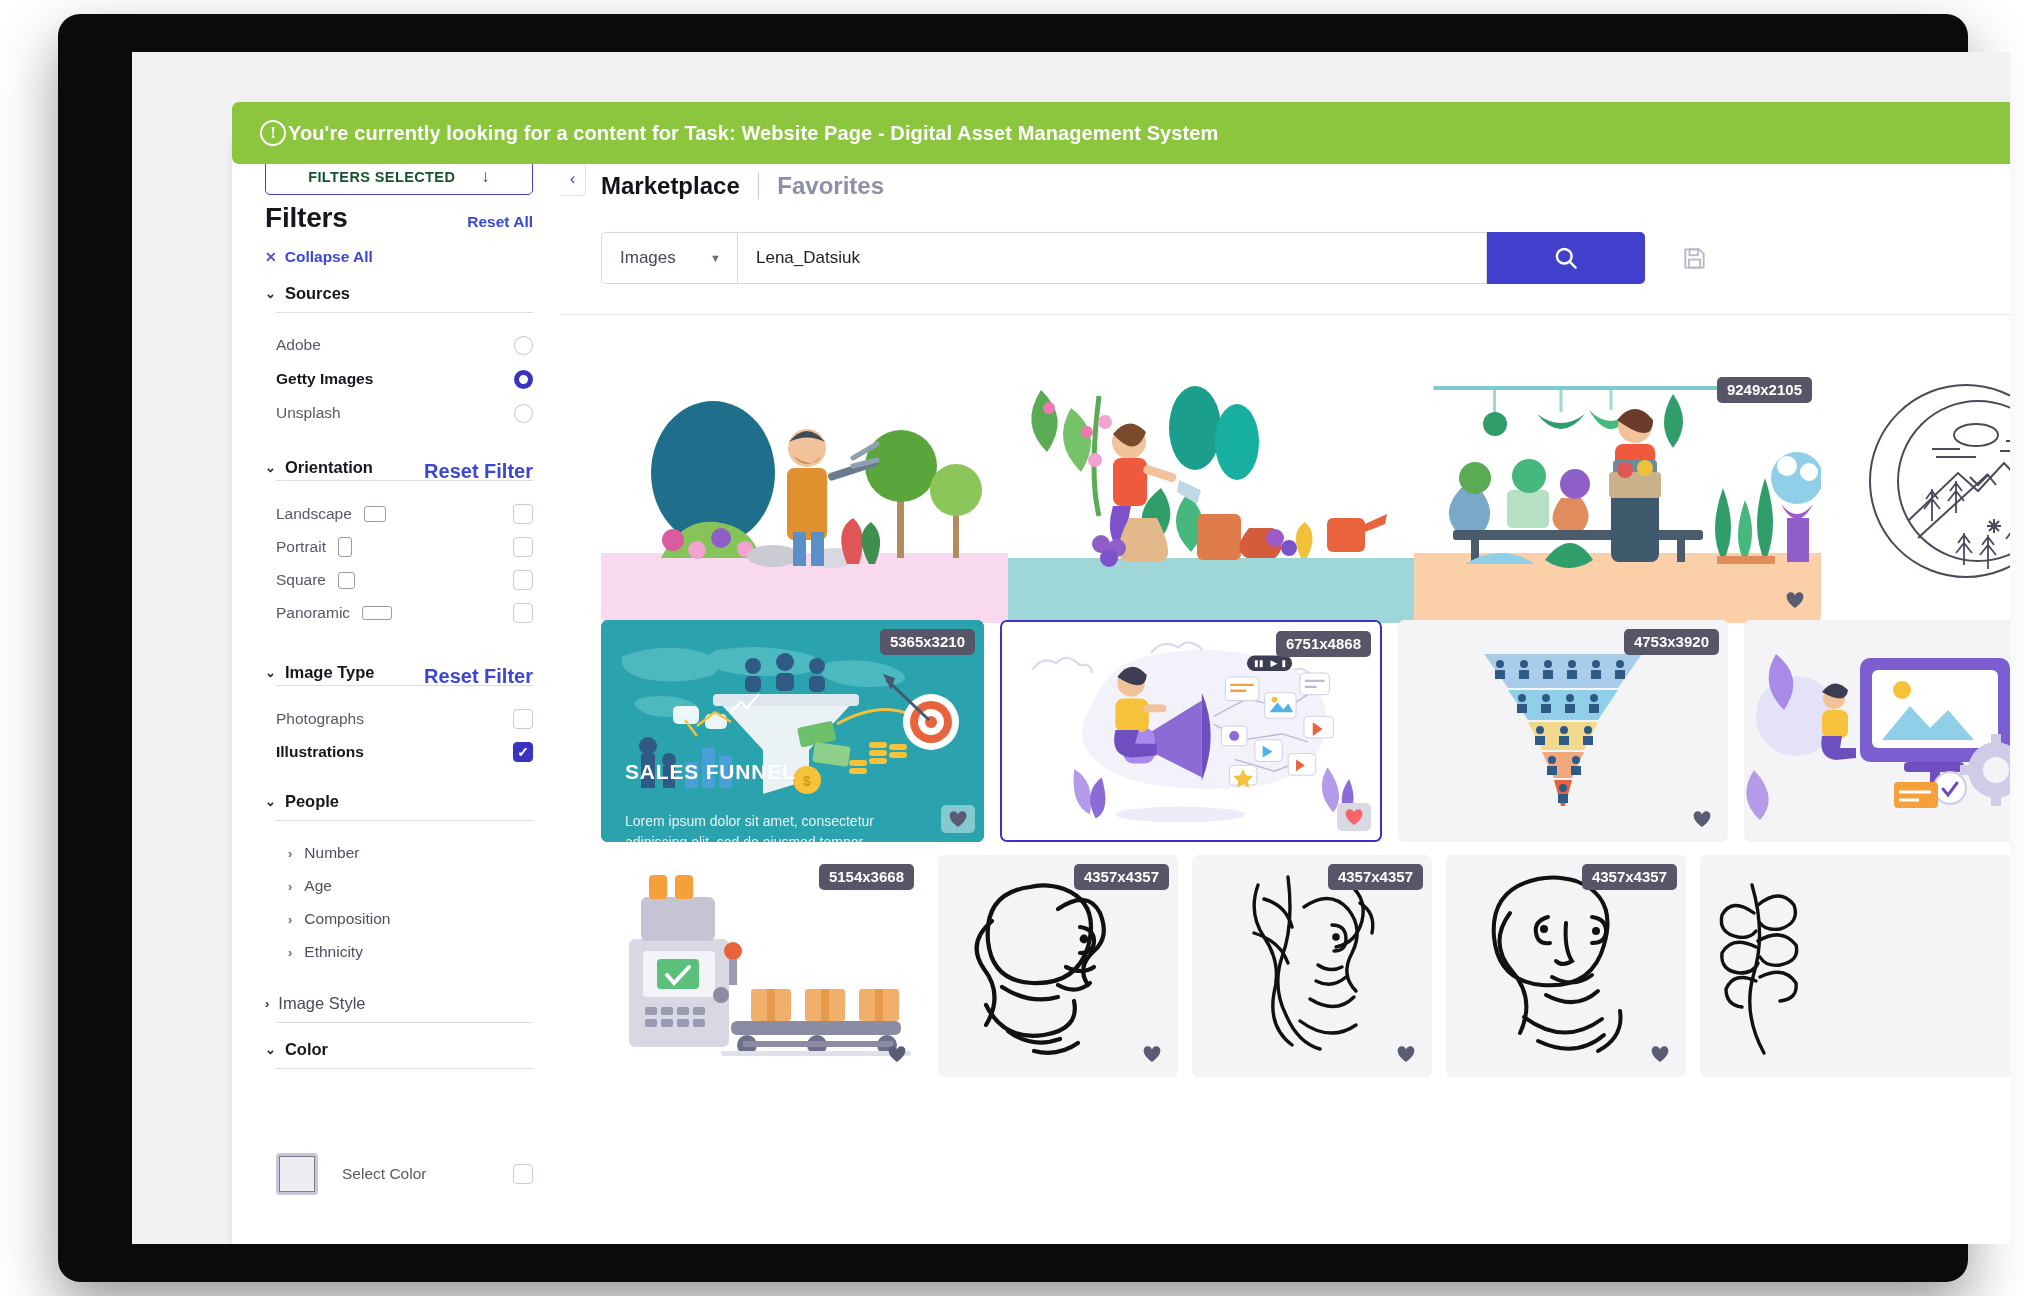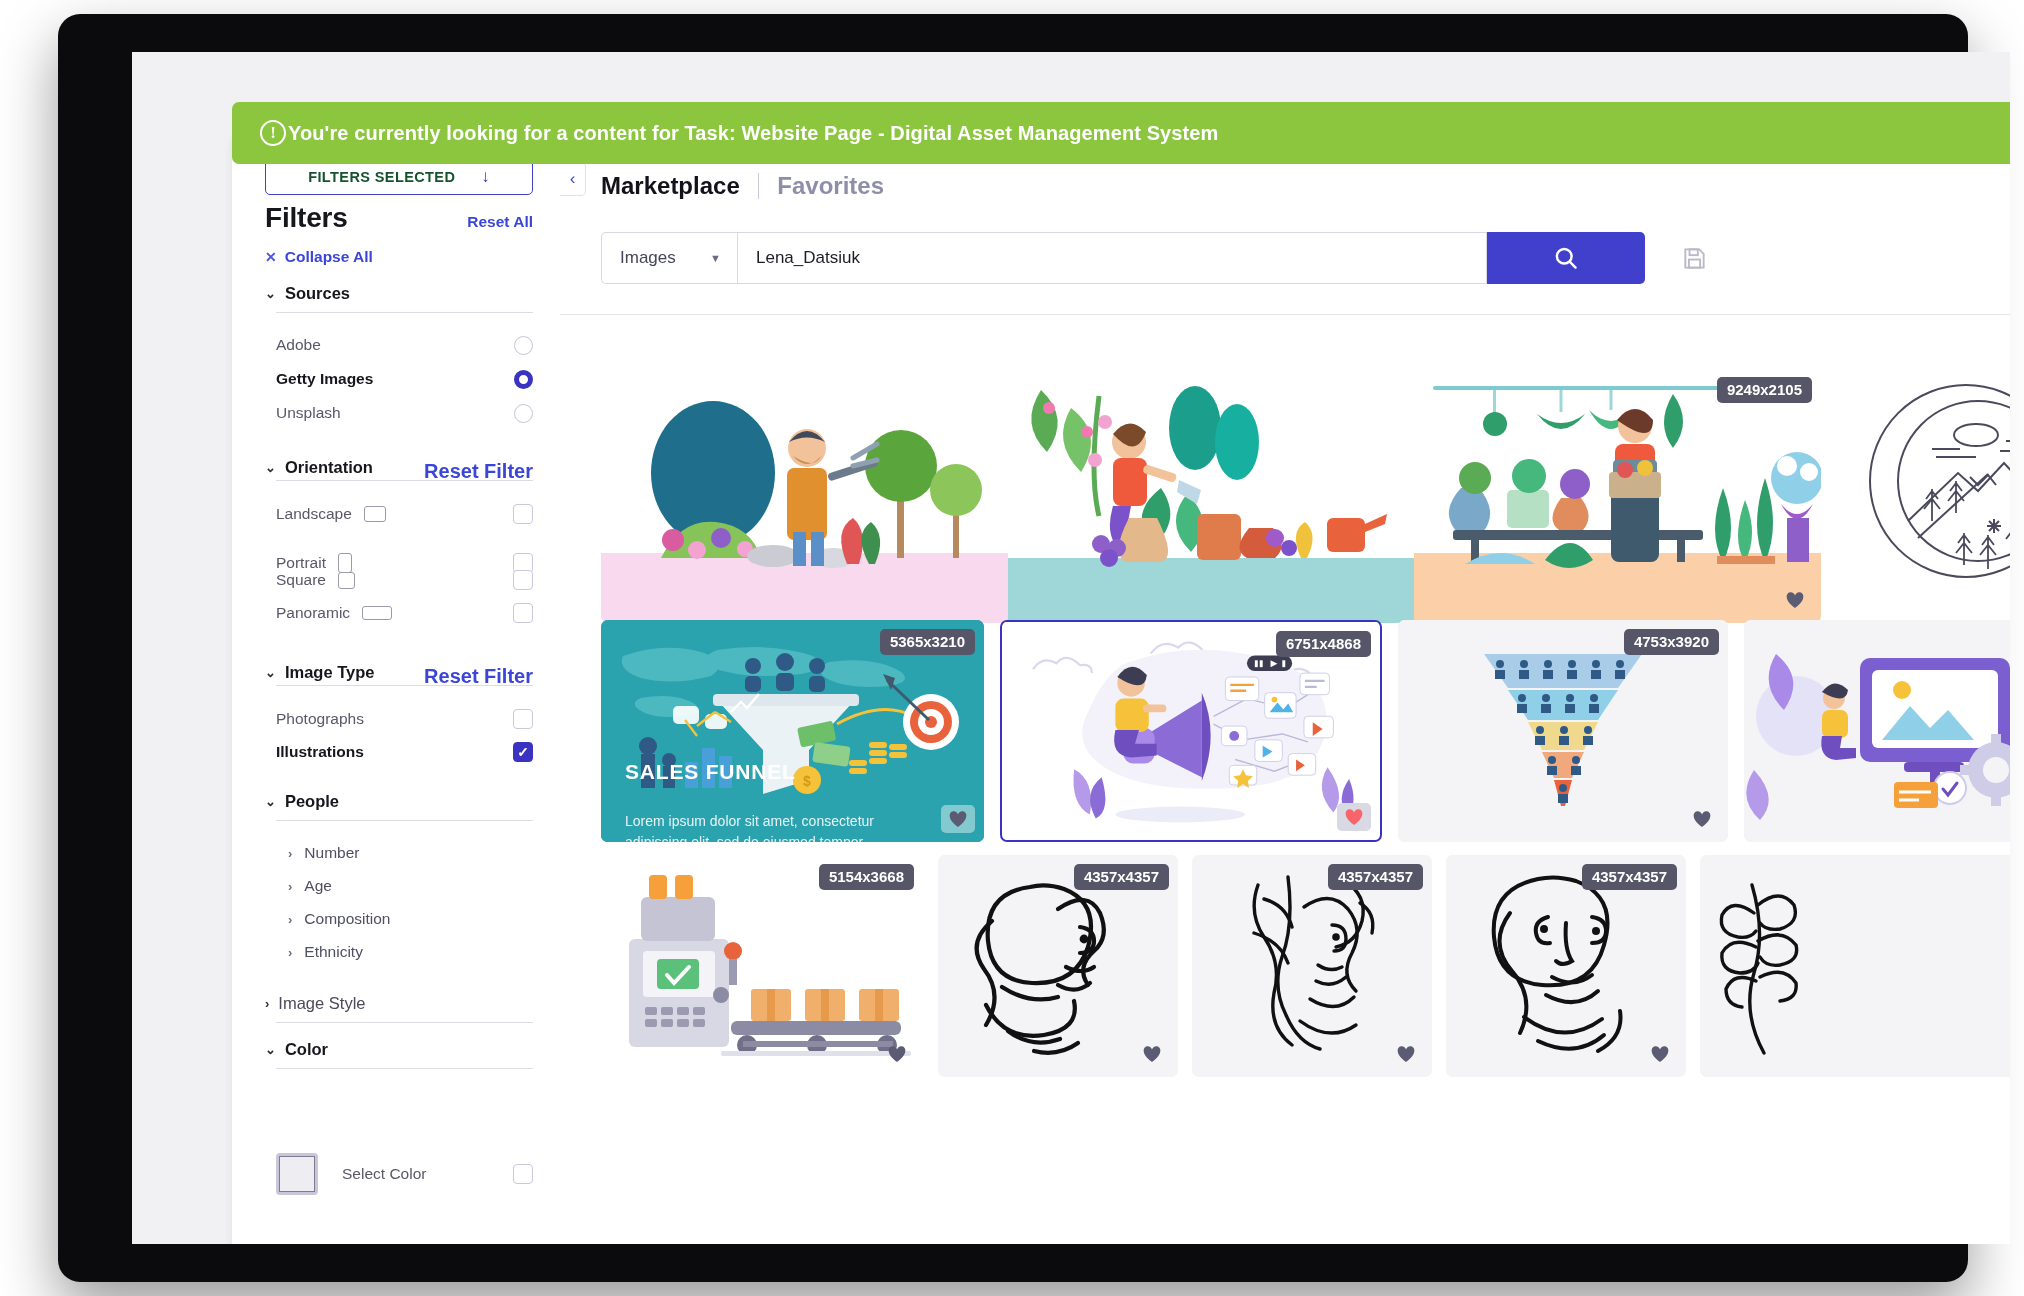--- a/index.html
+++ b/index.html
@@ -329,21 +329,21 @@
           <span class="reset">Reset Filter</span>
         </div>
         <div class="sect-rule" style="top:348px;"></div>
 
         <div class="f-row" style="top:369px;">
           <span class="lbl">Landscape</span>
           <span class="shape" style="width:22px;height:16px;border-radius:3px;"></span>
           <span class="spacer"></span>
           <span class="cbox"></span>
         </div>
-        <div class="f-row" style="top:418px;">
+        <div class="f-row" style="top:402px;">
           <span class="lbl">Portrait</span>
           <span class="shape" style="width:14px;height:20px;border-radius:3px;"></span>
           <span class="spacer"></span>
           <span class="cbox"></span>
         </div>
         <div class="f-row" style="top:435px;">
           <span class="lbl">Square</span>
           <span class="shape" style="width:17px;height:17px;border-radius:3px;"></span>
           <span class="spacer"></span>
           <span class="cbox"></span>

